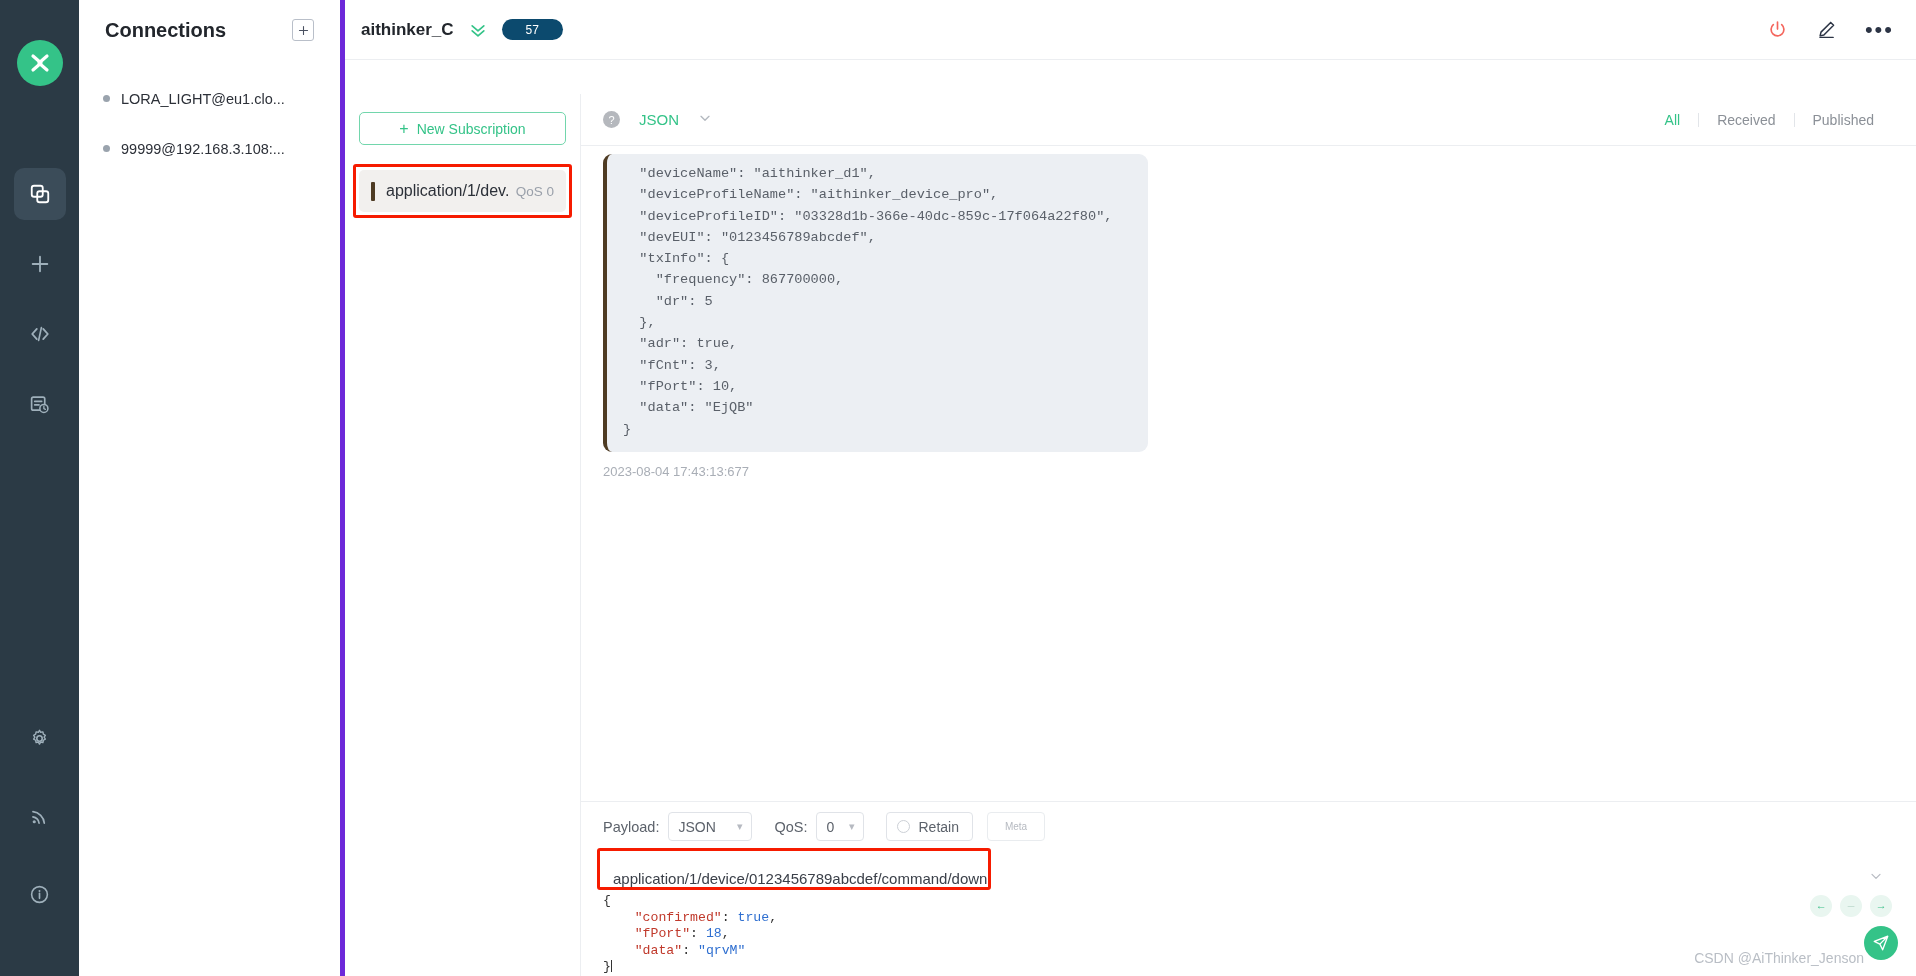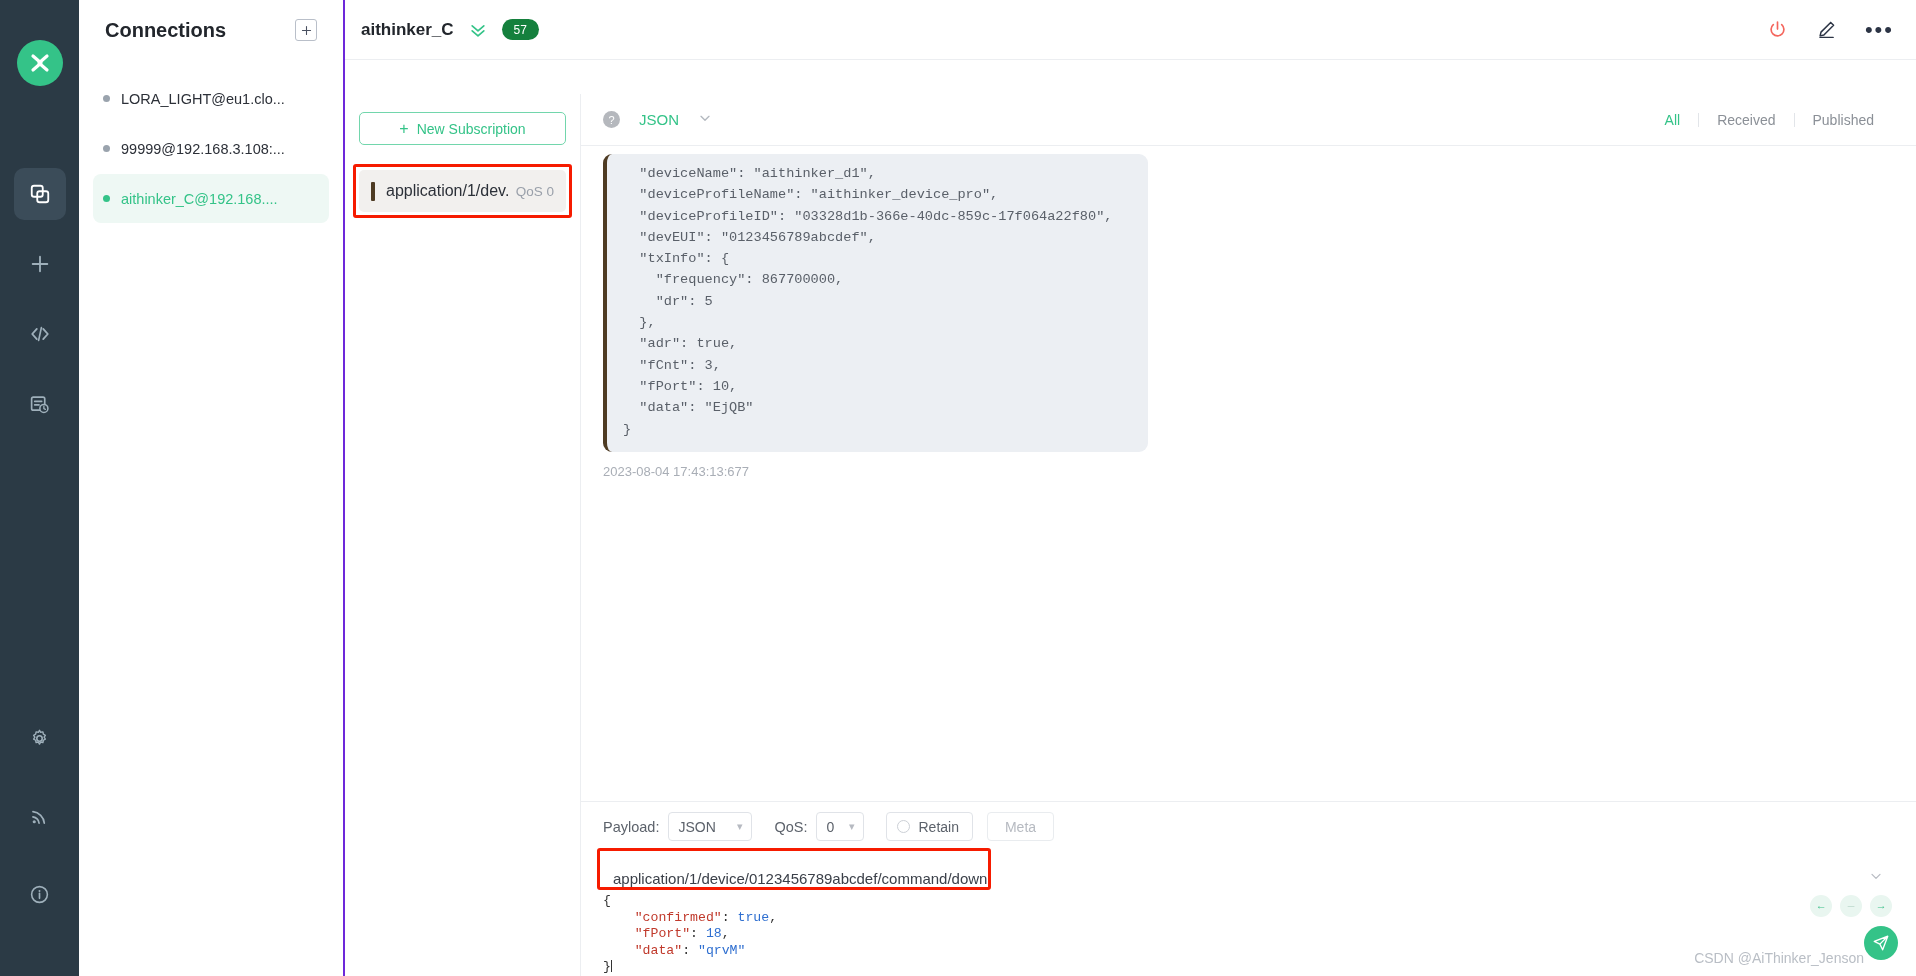--- a/index.html
+++ b/index.html
@@ -32,21 +32,21 @@
     color: #9fb0bb;
   }
   .rail-btn.active { background: #3b4c59; color: #fff; }
   .rail-spacer { flex: 1; }
   .rail-bottom { display: flex; flex-direction: column; align-items: center; padding-bottom: 30px; }
   .rail-bottom .rail-btn { margin-bottom: 26px; }
 
   
   .conn-panel {
     width: 266px; flex: 0 0 266px; height: 976px;
-    background: #fff; border-right: 2px solid #6d28d9;
+    background: #fff; border-right: 5px solid #6d28d9;
     padding: 0 14px;
   }
   .conn-head {
     height: 60px; display: flex; align-items: center;
     justify-content: space-between; padding: 0 12px;
   }
   .conn-title { font-size: 20px; font-weight: bold; color: #22262c; }
   .plus-box {
     width: 22px; height: 22px; border: 1px solid #b9bfc9; border-radius: 3px;
     display: flex; align-items: center; justify-content: center;
@@ -64,23 +64,23 @@
 
   
   .main { flex: 1; display: flex; flex-direction: column; height: 976px; min-width: 0; gap: 34px; }
   .topbar {
     height: 60px; flex: 0 0 60px; border-bottom: 1px solid #eceef1;
     display: flex; align-items: center; padding: 0 22px 0 16px;
   }
   .conn-name { font-size: 17px; font-weight: bold; color: #22262c; }
   .chev-dbl { margin-left: 14px; color: #34c388; display:flex; align-items:center; }
   .badge {
-    margin-left: 14px; background: #15803d; color: #fff;
+    margin-left: 14px; background: #0c4a6e; color: #fff;
     border-radius: 11px; font-size: 12px; height: 21px; min-width: 32px;
-    display: flex; align-items: center; justify-content: center; padding: 0 12px;
+    display: flex; align-items: center; justify-content: center; padding: 0 24px;
   }
   .top-spacer { flex: 1; }
   .top-icon { margin-left: 28px; display: flex; align-items: center; color: #2c3445; }
   .top-icon.power { color: #f4665d; }
   .dots-icon { letter-spacing: 2px; font-size: 22px; line-height: 10px; color:#2c3445; }
 
   .body { flex: 1; display: flex; min-height: 0; }
 
   
   .subs {
@@ -145,21 +145,21 @@
   .sel .cv { color: #b6bac1; margin-left: 10px; font-size: 11px; }
   .sel.qos { min-width: 48px; }
   .pl-label.qos-lb { margin-left: 22px; }
   .retain {
     height: 29px; border: 1px solid #e0e3e8; border-radius: 4px; margin-left: 22px;
     display: flex; align-items: center; padding: 0 13px 0 10px; font-size: 14px; color: #5c626b;
   }
   .radio { width: 13px; height: 13px; border-radius: 50%; border: 1px solid #ccd0d6; margin-right: 8px; }
   .meta {
     height: 29px; border: 1px solid #e9ecef; border-radius: 4px; margin-left: 14px;
-    display: flex; align-items: center; padding: 0 17px; font-size: 14px; color: #b6bac1;
+    display: flex; align-items: center; padding: 0 17px; font-size: 10px; color: #b6bac1;
   }
   .topicrow { position: relative; padding: 0 22px; }
   .topic-input {
     height: 36px; display: flex; align-items: flex-end; justify-content: space-between;
     font-size: 15px; color: #3b4049; padding: 0 10px;
   }
   .topic-chev { color: #b6bac1; }
   .editor {
     position: relative; padding: 6px 22px 0 22px; flex: 1; min-height: 0;
     font-family: "Liberation Mono", monospace; font-size: 13.2px; line-height: 16.6px;
@@ -260,24 +260,20 @@
       </div>
     </div>
     <div class="conn-list">
       <div class="conn-item">
         <span class="dot"></span>
         <span>LORA_LIGHT@eu1.clo...</span>
       </div>
       <div class="conn-item">
         <span class="dot"></span>
         <span>99999@192.168.3.108:...</span>
-      </div>
-      <div class="conn-item active">
-        <span class="dot"></span>
-        <span>aithinker_C@192.168....</span>
       </div>
     </div>
   </div>
 
   <div class="main">
 
     <div class="topbar">
       <div class="conn-name">aithinker_C</div>
       <div class="chev-dbl">
         <svg width="20" height="20" viewBox="0 0 24 24" fill="none">

